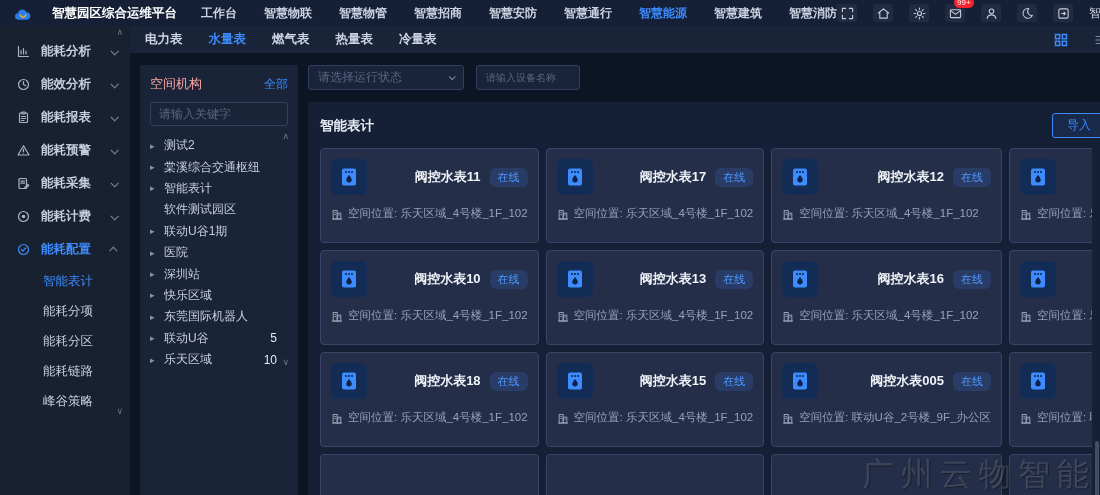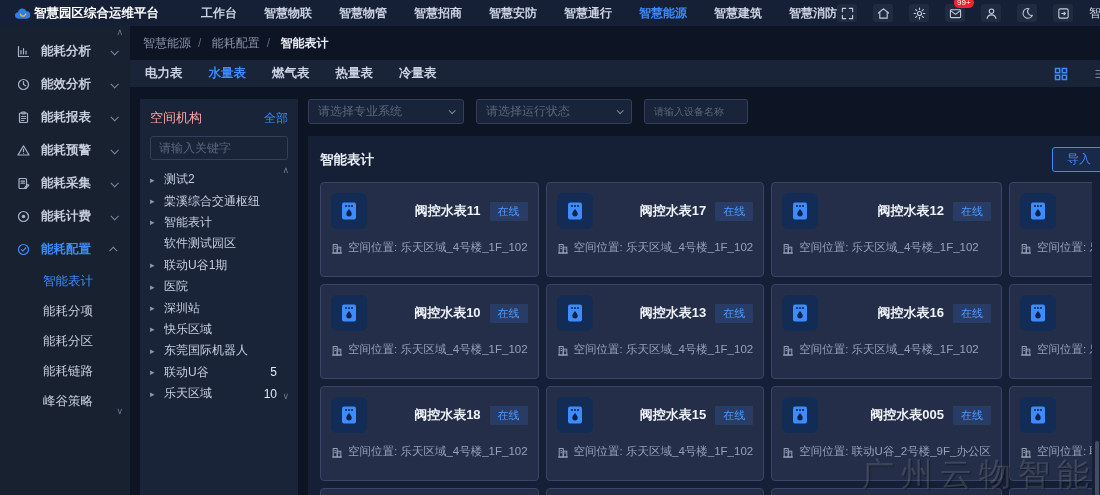--- a/index.html
+++ b/index.html
@@ -3,21 +3,21 @@
 <meta charset="utf-8">
 <style>
   * { margin:0; padding:0; box-sizing:border-box; }
   html,body { width:1100px; height:495px; overflow:hidden; background:#0d1424;
     font-family:"Liberation Sans","DejaVu Sans",sans-serif; }
   .app { width:1100px; height:495px; display:flex; flex-direction:column; }
 
   
   .topbar { height:26px; background:#151f36; display:flex; align-items:center;
     padding-left:13px; flex:none; position:relative; z-index:20; }
-  .logo { display:flex; align-items:center; gap:1px; width:188px; flex:none; }
+  .logo { display:flex; align-items:flex-end; gap:19px; width:188px; flex:none; }
   .logo-icon { display:flex; }
   .logo-text { font-size:12.5px; font-weight:bold; color:#ffffff; white-space:nowrap; }
   .topnav { display:flex; gap:27px; flex:1; }
   .nav-item { font-size:12px; font-weight:bold; color:#ccd4e3; cursor:pointer; white-space:nowrap; }
   .nav-item.active { color:#3d8bfd; }
   .topbar-right { display:flex; align-items:center; gap:16px; margin-left:auto; margin-right:-26px; }
   .tb-icon { position:relative; width:20px; height:18px; display:flex; align-items:center;
     justify-content:center; color:#c3cbdc; background:rgba(255,255,255,0.05);
     border-radius:3px; cursor:pointer; flex:none; }
   .mail-badge { position:absolute; top:-7px; left:9px; background:#f5222d; color:#fff;
@@ -99,21 +99,21 @@
     font-size:12px; padding:3px 14px; border-radius:3px; margin-right:-14px; cursor:pointer;
     font-family:inherit; }
   .cards { margin-top:10px; display:grid; grid-template-columns:repeat(4,1fr);
     grid-auto-rows:95px; gap:7px; overflow:hidden; flex:1; }
   .card { background:#242e49; border:1px solid #3a4468; border-radius:4px; padding:10px; cursor:pointer;text-align:right; }
   .card-head { display:flex; align-items:center; gap:9px; }
   .card-icon { width:36px; height:36px; background:#132c55; border-radius:6px;
     display:flex; align-items:center; justify-content:center; flex:none; }
   .card-title { flex:1; font-size:13px; font-weight:bold; color:#f0f3f8; white-space:nowrap; overflow:hidden; }
   .status-badge { font-size:11px; color:#4f98ff; background:rgba(61,139,253,0.16);
-    padding:2px 8px; border-radius:1px; flex:none; }
+    padding:2px 8px; border-radius:6px; flex:none; }
   .card-loc { margin-top:11px; display:flex; align-items:center; gap:5px; color:#96a1b7;
     font-size:11.5px; white-space:nowrap; overflow:hidden; }
   .loc-icon { display:flex; flex:none; color:#96a1b7; }
 
   .watermark { position:absolute; right:4px; bottom:-2px; font-size:32px; letter-spacing:7px;
     color:rgba(190,198,212,0.20); text-shadow:1px 1px 1px rgba(0,0,0,0.35);
     white-space:nowrap; z-index:9; pointer-events:none; }
   .main-scrollbar { position:absolute; right:1px; top:415px; width:4px; height:62px;
     background:rgba(125,136,160,0.45); border-radius:2px; z-index:10; cursor:pointer; }
   svg { display:block; }
@@ -304,29 +304,20 @@
           <div class="sub-item">能耗链路</div>
 
           <div class="sub-item">峰谷策略</div>
 
       </div>
       <span class="scroll-hint side-bottom">∨</span>
     </aside>
 
     <main class="main">
 
-      <div class="breadcrumb">
-        
-          <span><span class="bc-item">智慧能源</span><span class="bc-sep">/</span></span>
-        
-          <span><span class="bc-item">能耗配置</span><span class="bc-sep">/</span></span>
-        
-          <span><span class="bc-item current">智能表计</span></span>
-        
-      </div>
 
       <div class="tabsbar">
 
           <span class="tab">电力表</span>
 
           <span class="tab active">水量表</span>
 
           <span class="tab">燃气表</span>
 
           <span class="tab">热量表</span>
@@ -426,24 +417,20 @@
                 <span class="tree-count">10</span>
               </div>
 
             <span class="scroll-hint tree-bottom">∨</span>
           </div>
         </section>
 
         <section class="right-area">
           <div class="filters">
             <div class="select">
-              <span class="ph">请选择专业系统</span>
-              <span class="chev"></span>
-            </div>
-            <div class="select">
               <span class="ph">请选择运行状态</span>
               <span class="chev"></span>
             </div>
             <input class="dev-input" placeholder="请输入设备名称" style="">
           </div>
 
           <div class="meter-panel">
             <div class="mp-head">
               <span class="mp-title">智能表计</span>
               <button class="import-btn">导入</button>

